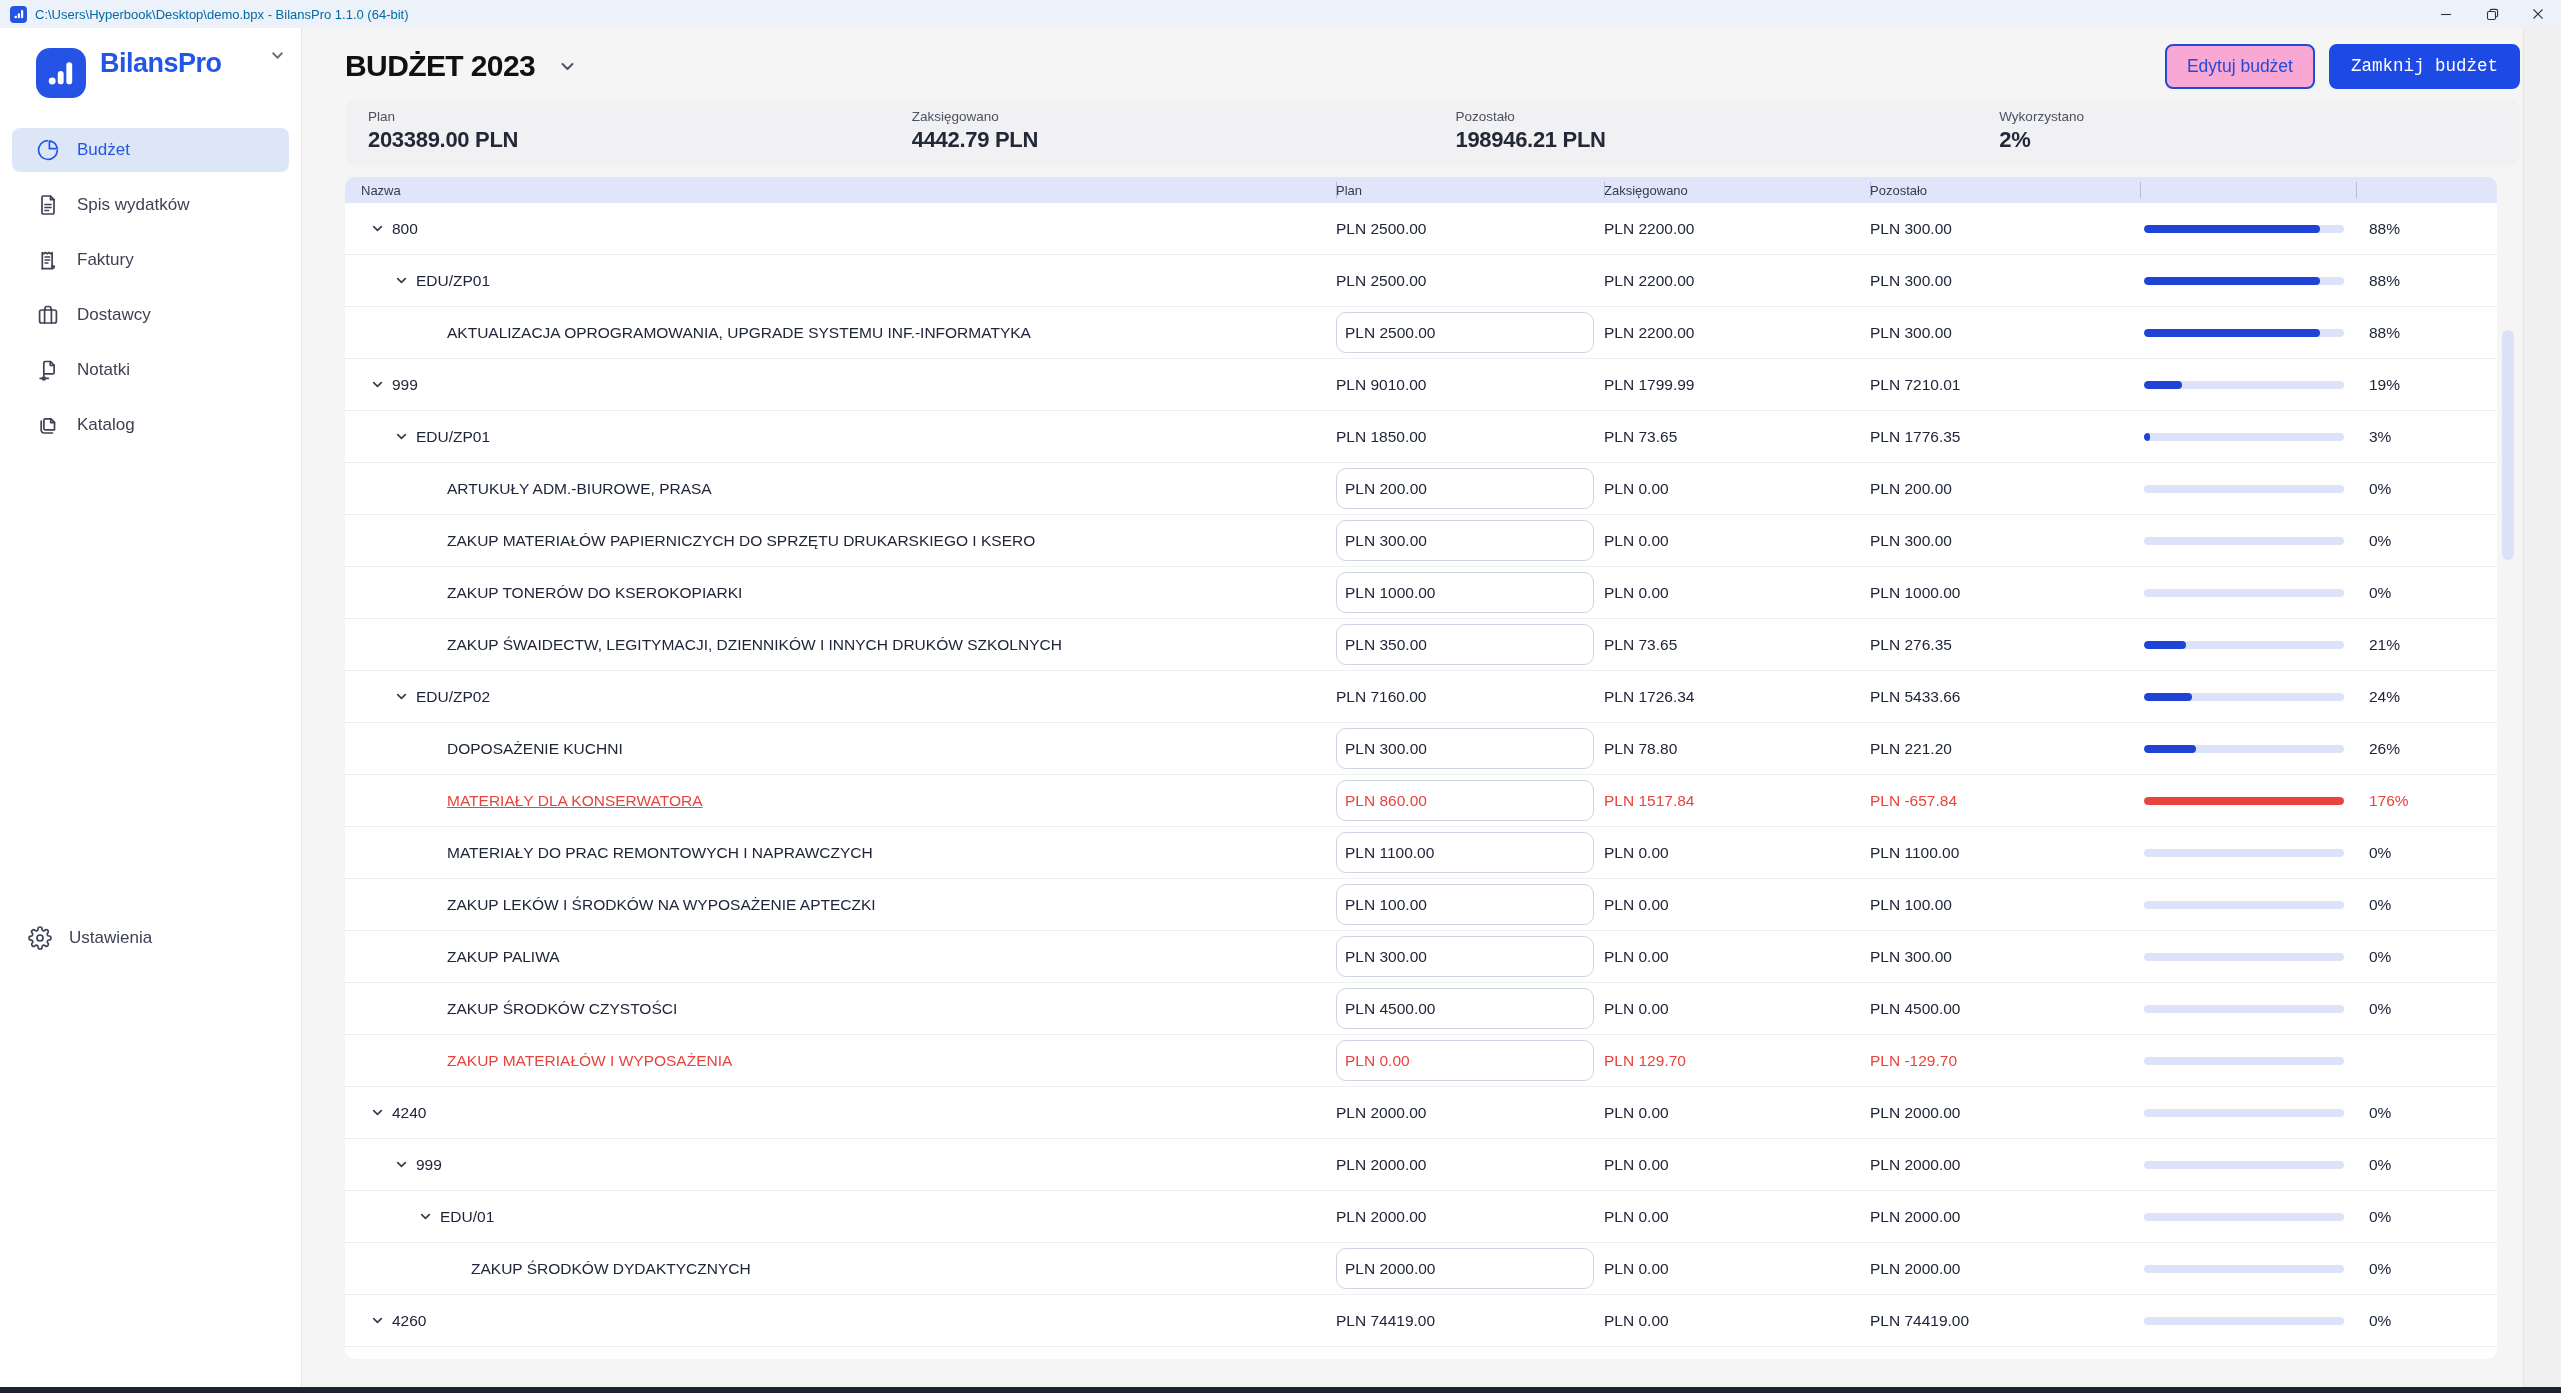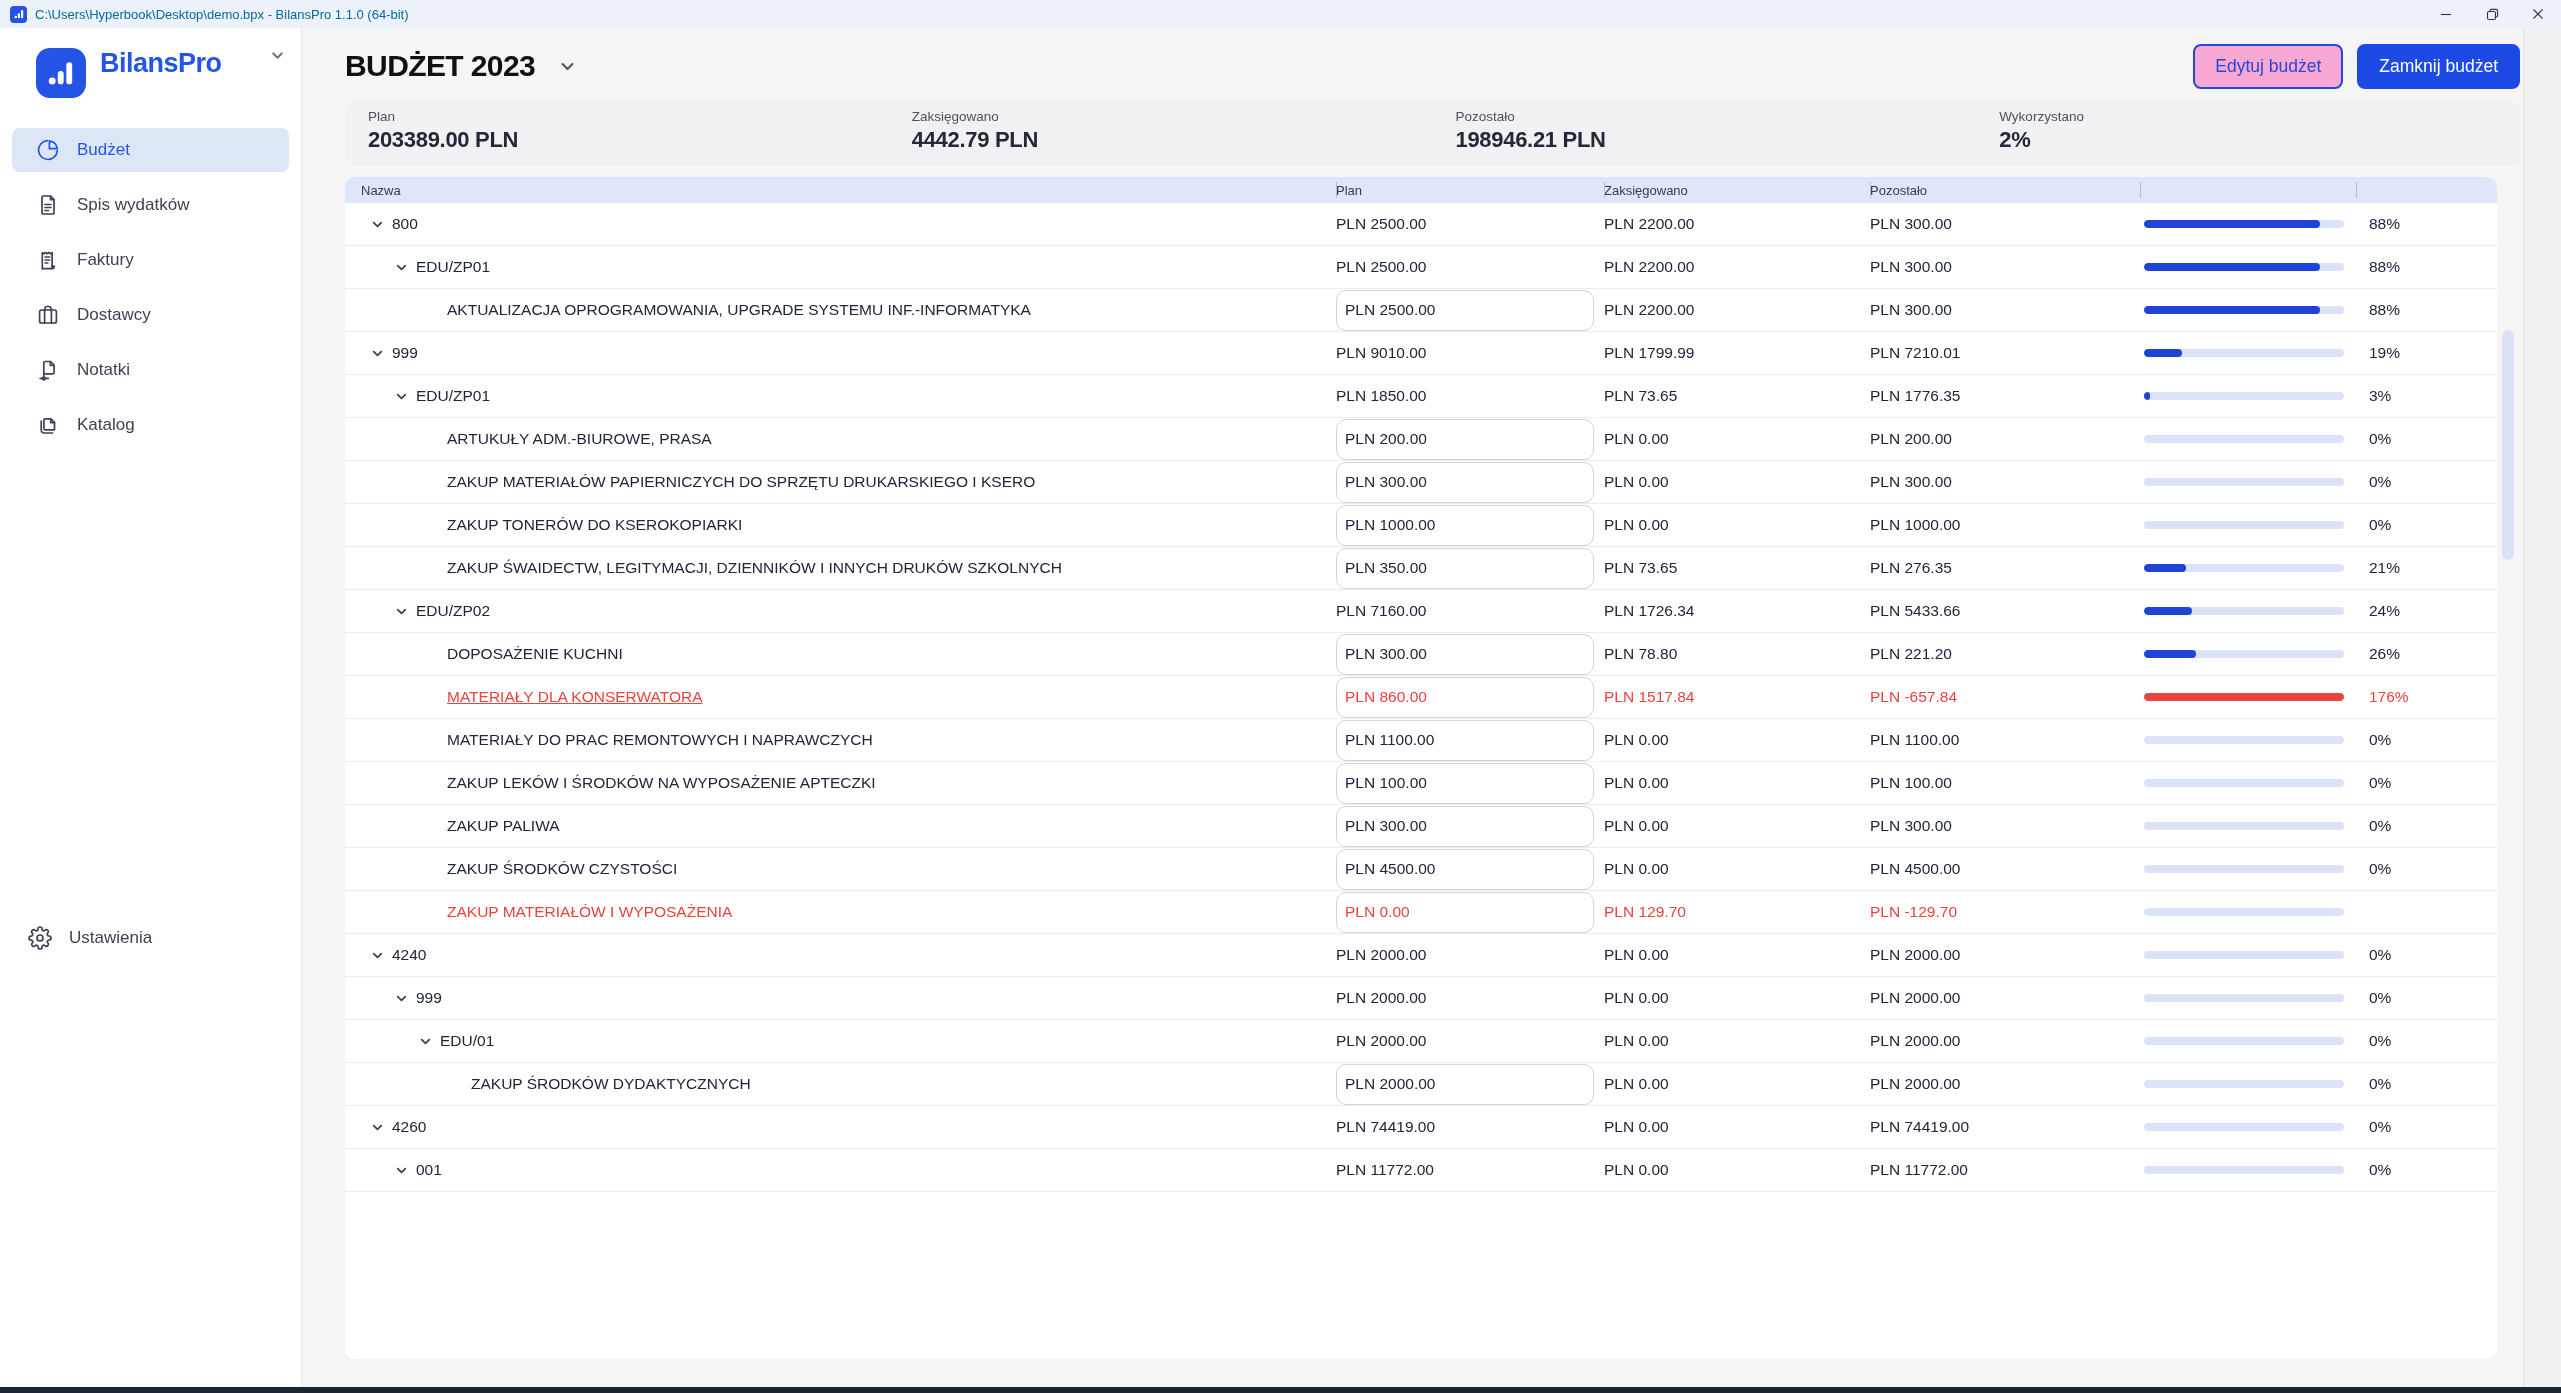--- a/index.html
+++ b/index.html
@@ -30,38 +30,38 @@
   .settings-slot .nav-item { margin-bottom:0; }
 
   .content { flex:1; position:relative; padding-left:43px; min-width:0; }
 
   .content-header { display:flex; align-items:center; padding:14px 41px 0 0; height:62px; }
   .page-title { font-size:30px; font-weight:800; color:#0f1115; letter-spacing:-0.6px; }
   .title-chevron { margin-left:24px; color:#4b5563; display:flex; }
   .header-buttons { margin-left:auto; display:flex; gap:14px; }
   .btn { height:45px; border-radius:8px; font-size:17.5px; padding:0 20px; display:flex; align-items:center; font-family:"Liberation Sans", sans-serif; }
   .btn-outline { background:#f9a8d4; border:2px solid #2349d8; color:#2349d8; }
-  .btn-filled { background:#1d49e5; border:2px solid #1d49e5; color:#ffffff; }
+  .btn-filled { background:#1d49e5; border:2px solid #1d49e5; color:#ffffff;font-family:Liberation Mono, monospace; }
 
   .summary { margin-top:10px; width:2175px; background:#f1f1f3; border-radius:10px; display:flex; padding:9px 0 12px; }
   .sum-card { flex:1; padding-left:23px; }
   .sum-label { font-size:13.5px; color:#4b5160; }
   .sum-value { font-size:22px; font-weight:800; color:#222838; margin-top:3px; letter-spacing:-0.3px; }
 
   
   .table-card { margin-top:12px; width:2152px; height:1182px; background:#ffffff; border-radius:10px; overflow:hidden; display:flex; flex-direction:column; }
   .thead { flex:0 0 26px; height:26px; background:#e0e5f9; display:flex; align-items:center; font-size:13px; color:#363b4d; }
   .col { position:relative; height:100%; display:flex; align-items:center; }
   .c-name { flex:1; padding-left:16px; }
   .c-plan { width:268px; } .c-booked { width:266px; } .c-rem { width:270px; }
   .c-bar { width:216px; } .c-pct { width:141px; padding-left:14px; }
   .sep::before { content:""; position:absolute; left:0; top:5px; bottom:5px; width:1px; background:#b3bce2; }
 
   .tbody { flex:1; overflow:hidden; }
-  .row { display:flex; align-items:center; height:43px; border-bottom:1px solid #ecedf1; font-size:15.5px; color:#20263a; }
+  .row { display:flex; align-items:center; height:52px; border-bottom:1px solid #ecedf1; font-size:15.5px; color:#20263a; }
   .cell { display:flex; align-items:center; height:100%; }
   .cell.name { flex:1; min-width:0; }
   .cell.plan { width:268px; } .cell.booked { width:266px; } .cell.rem { width:270px; }
   .cell.bar { width:216px; } .cell.pct { width:141px; padding-left:13px; }
   .chev { margin-right:8px; display:flex; color:#3c4152; }
   .row input { width:258px; height:41px; border:1.5px solid #cdd4e2; border-radius:10px; padding-left:8px; font-size:15.5px; font-family:"Liberation Sans", sans-serif; color:inherit; background:#fff; outline:none; }
   .track { width:200px; height:8px; background:#dce2f7; border-radius:4px; margin-left:4px; overflow:hidden; }
   .fill { height:100%; border-radius:4px; }
   .row.alert { color:#e8433d; }
   .row.alert input { color:#e8433d; }

